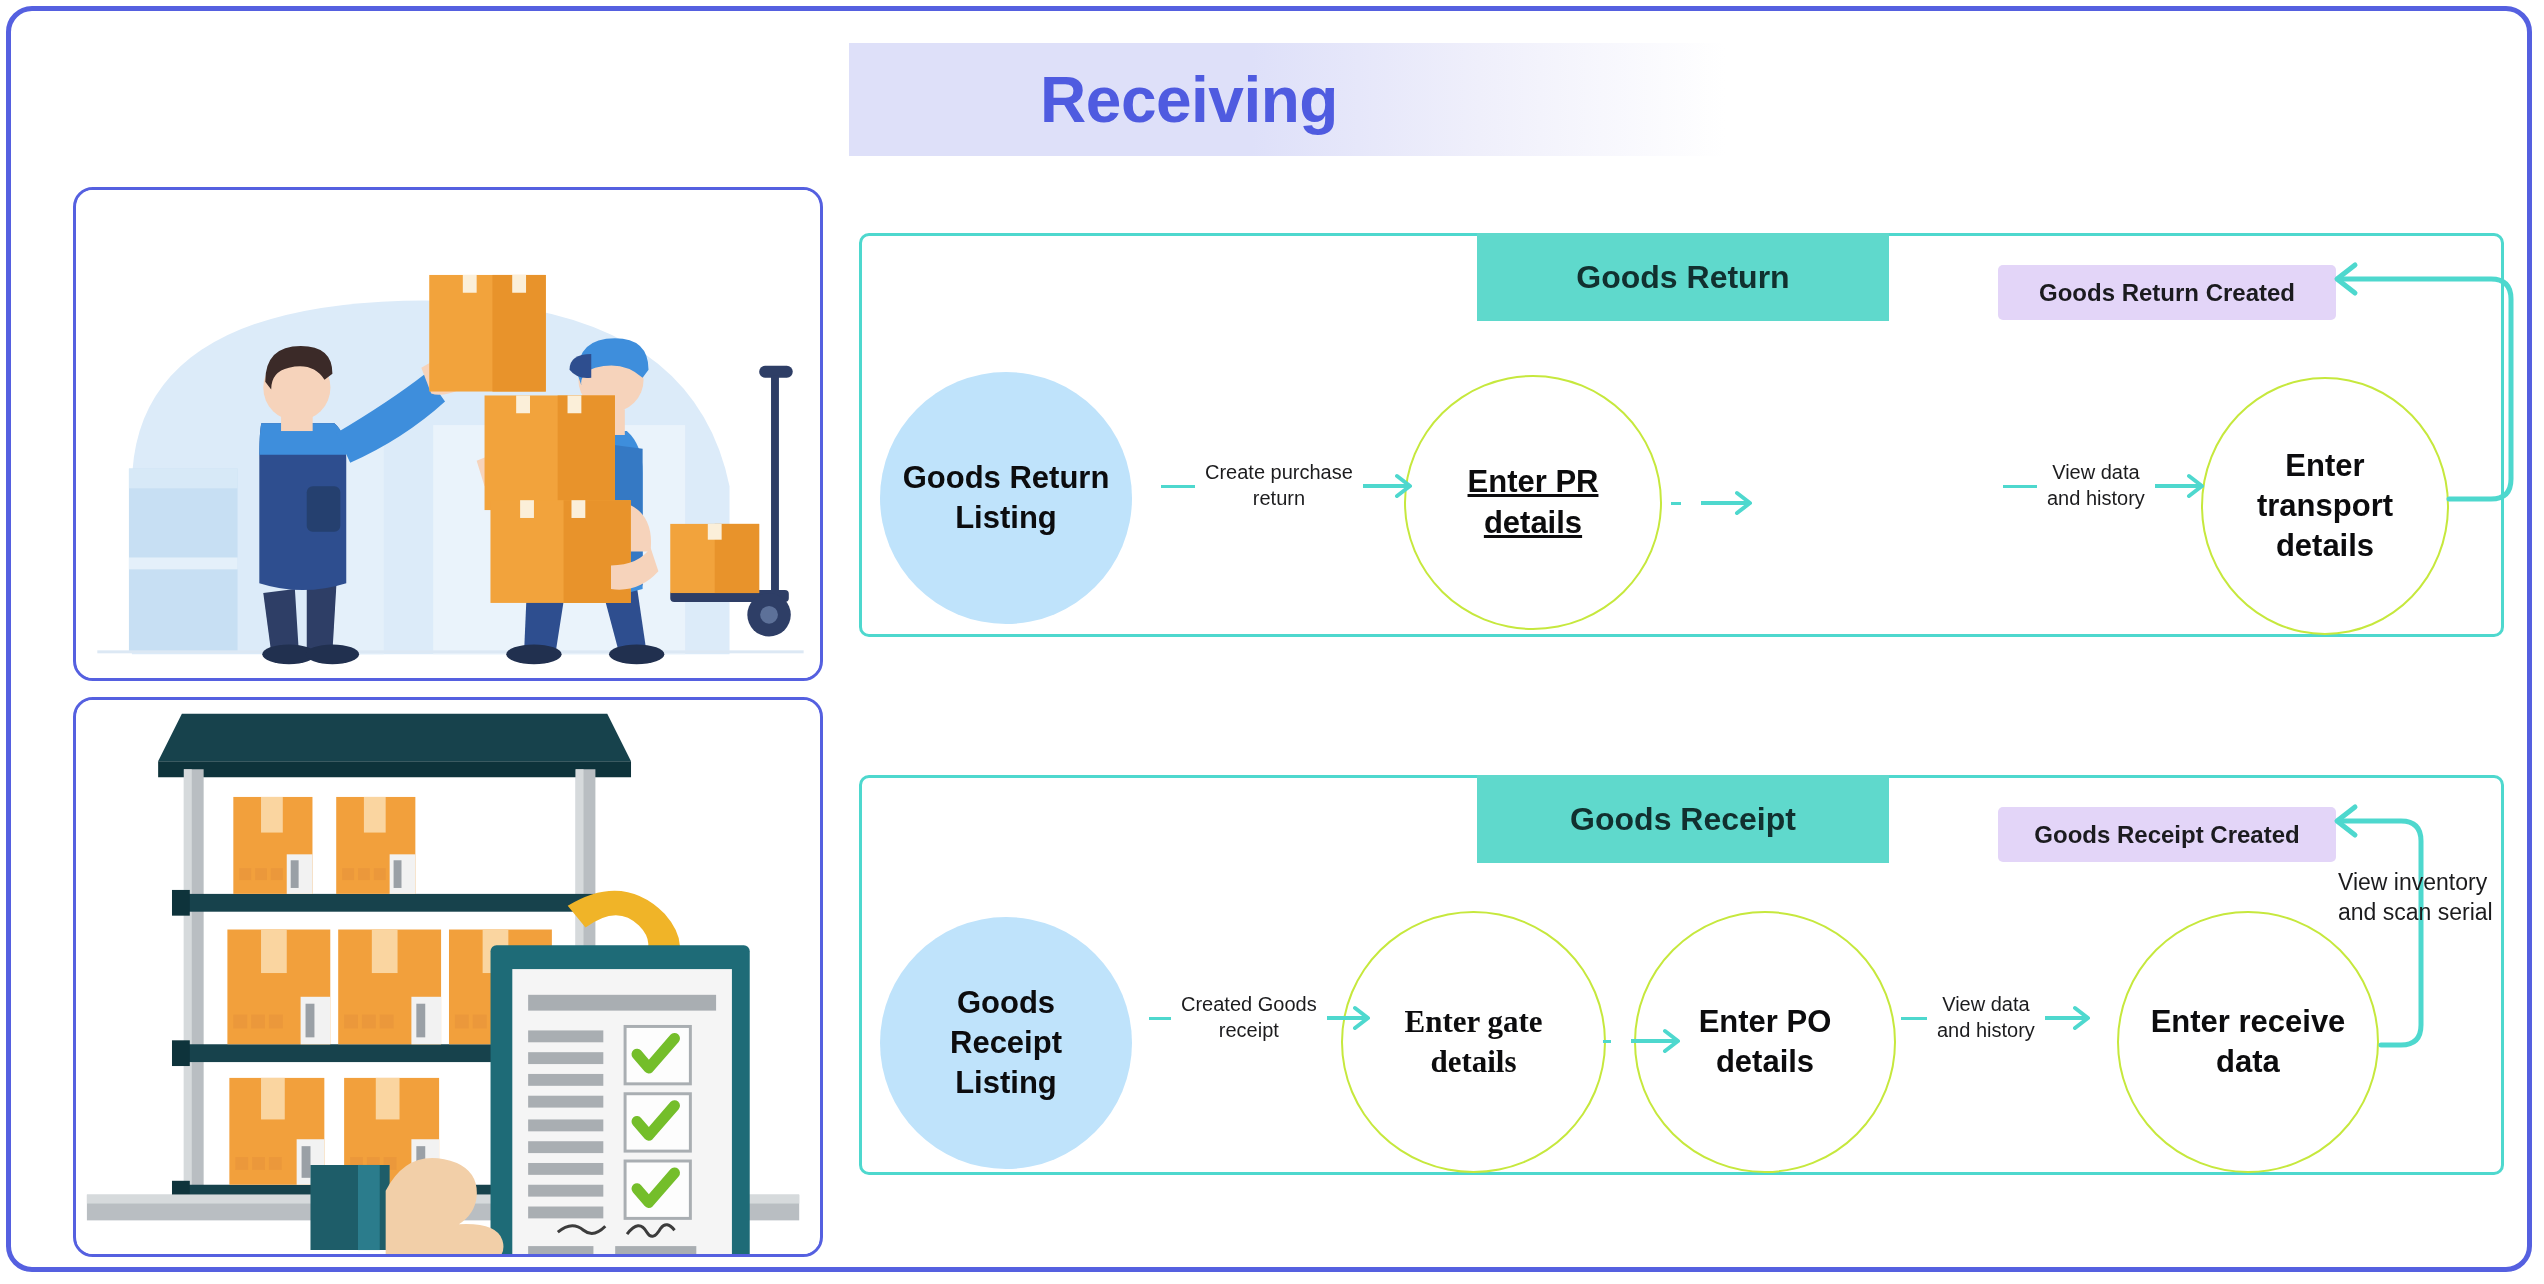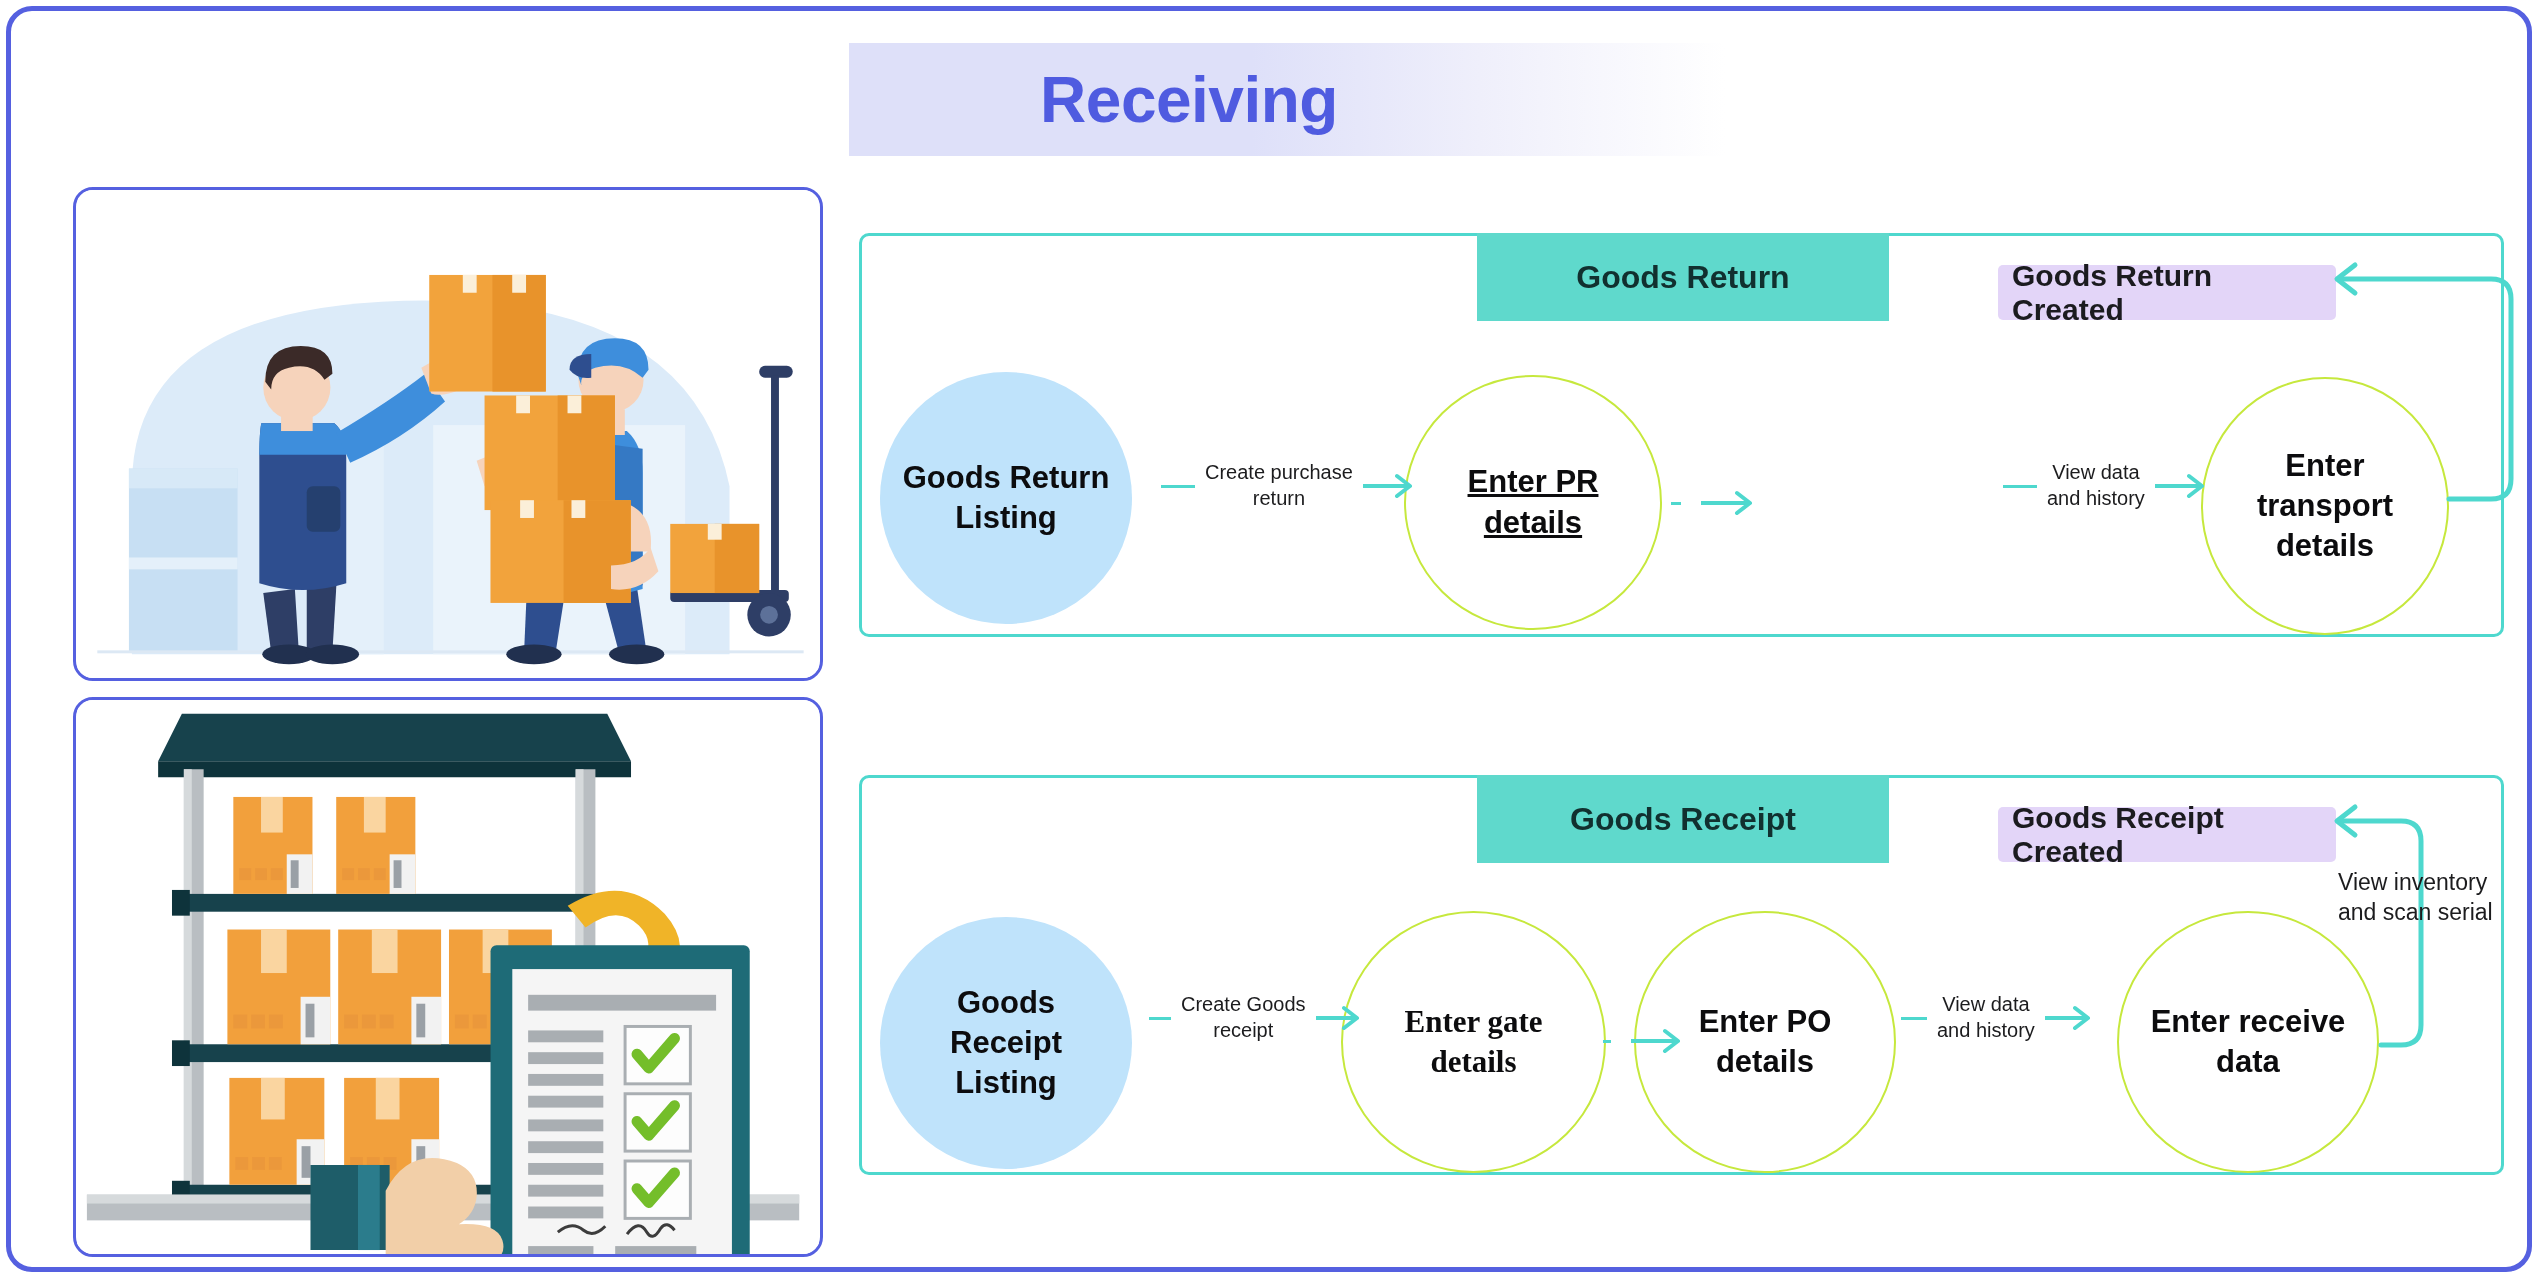--- a/index.html
+++ b/index.html
@@ -91,21 +91,21 @@
   #stage-header-receipt { left: 1466px; top: 764px; width: 412px; height: 88px; }
 
   
   .outcome-badge {
     position: absolute;
     background: #E3D5F8;
     border-radius: 5px;
     display: flex;
     align-items: center;
     justify-content: center;
-    font-size: 30px;
+    font-size: 24px;
     font-weight: bold;
     color: #1B1B1F;
     box-sizing: border-box;
     padding: 0 14px;
   }
   #outcome-badge-return  { left: 1987px; top: 254px; width: 338px; height: 55px; }
   #outcome-badge-receipt { left: 1987px; top: 796px; width: 338px; height: 55px; }
 
   
   .node {
@@ -449,21 +449,21 @@
 details</div>
 
   <div class="node node-step" id="node-rc-po" style="white-space: pre-line;">Enter PO
 details</div>
 
   <div class="node node-step" id="node-rc-receive" style="white-space: pre-line;">Enter receive
 data</div>
 
   <div class="connector" id="conn-rc-1">
     <span class="conn-stub" style="width:22px"></span>
-    <span class="conn-label" style="white-space: pre-line;">Create Goods
+    <span class="conn-label" style="white-space: pre-line;">Created Goods
 receipt</span>
     <svg class="conn-arrow" width="50" height="26" viewBox="0 0 50 26">
       <path d="M0 13 H40 M28 3 L41 13 L28 23" fill="none" stroke="#4ED8CE" stroke-width="4" stroke-linecap="round" stroke-linejoin="round"></path>
     </svg>
   </div>
 
   <div class="connector" id="conn-rc-2">
     <span class="conn-stub" style="width:8px"></span>
     <span class="conn-label"></span>
     <svg class="conn-arrow" width="56" height="26" viewBox="0 0 56 26">

